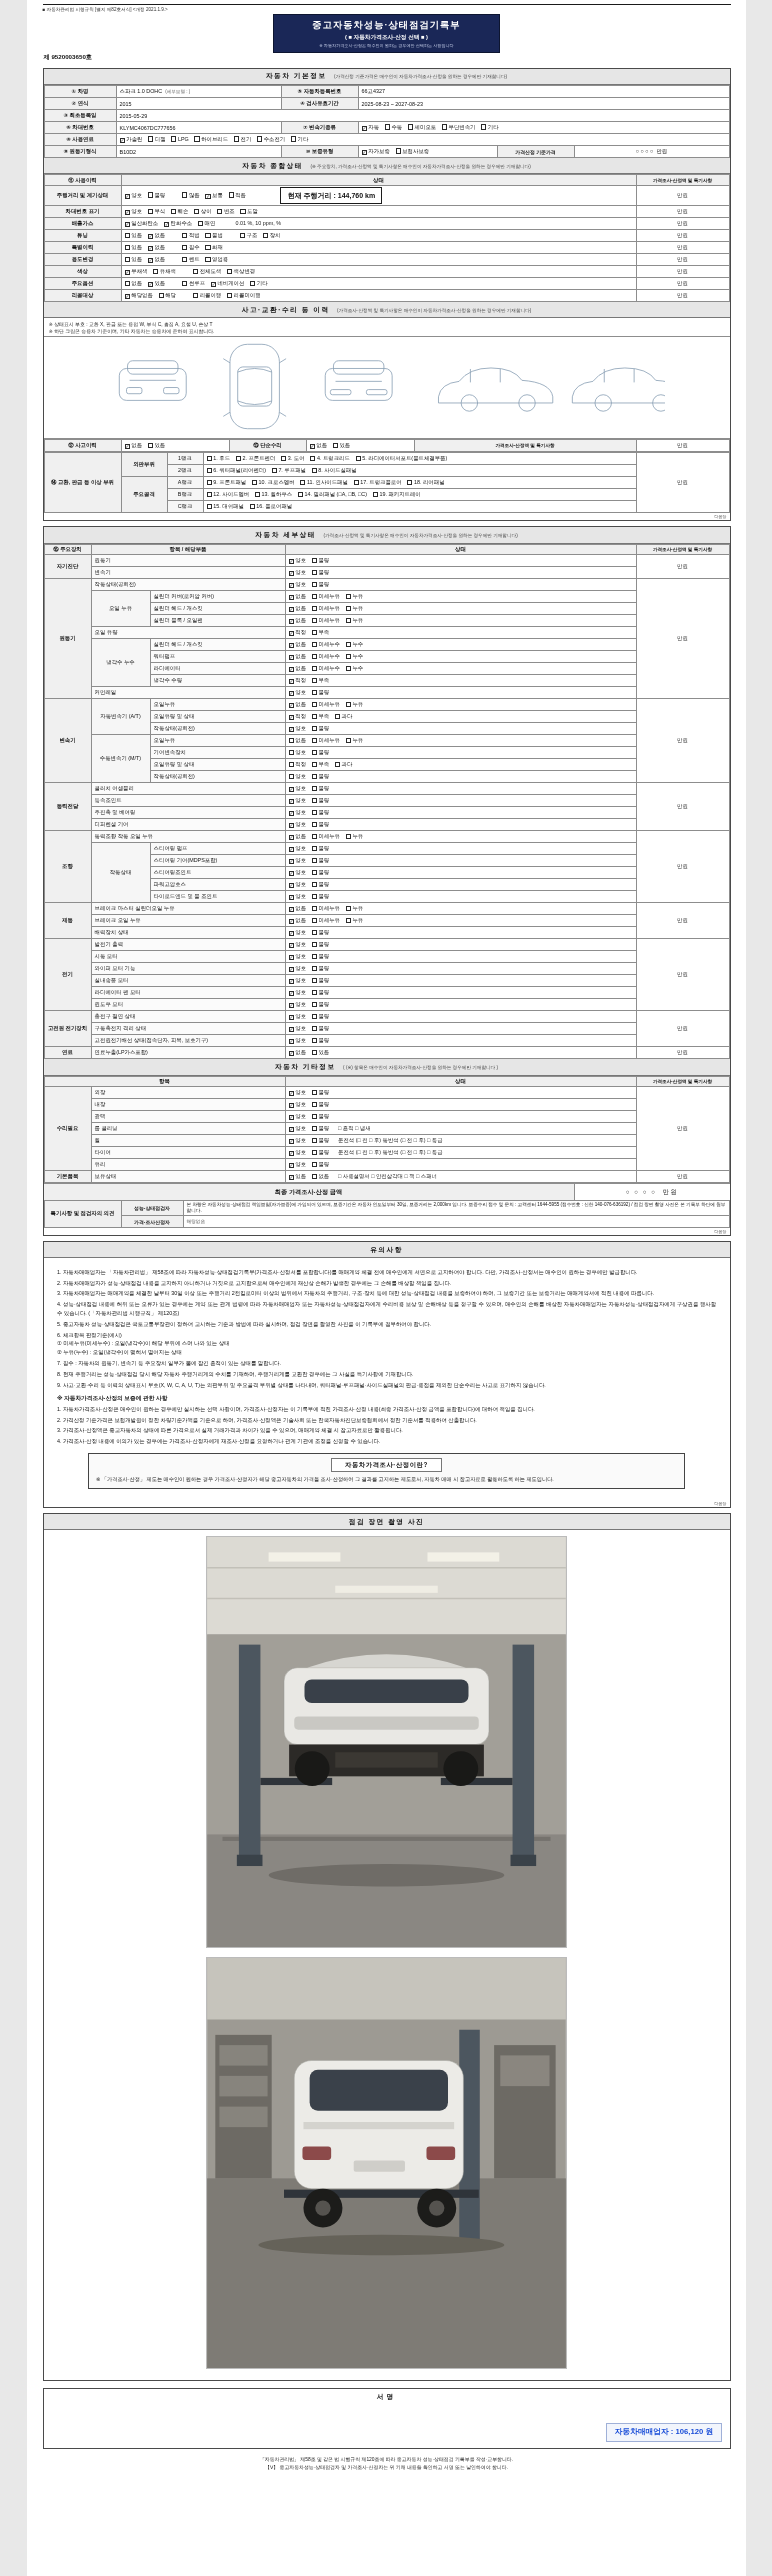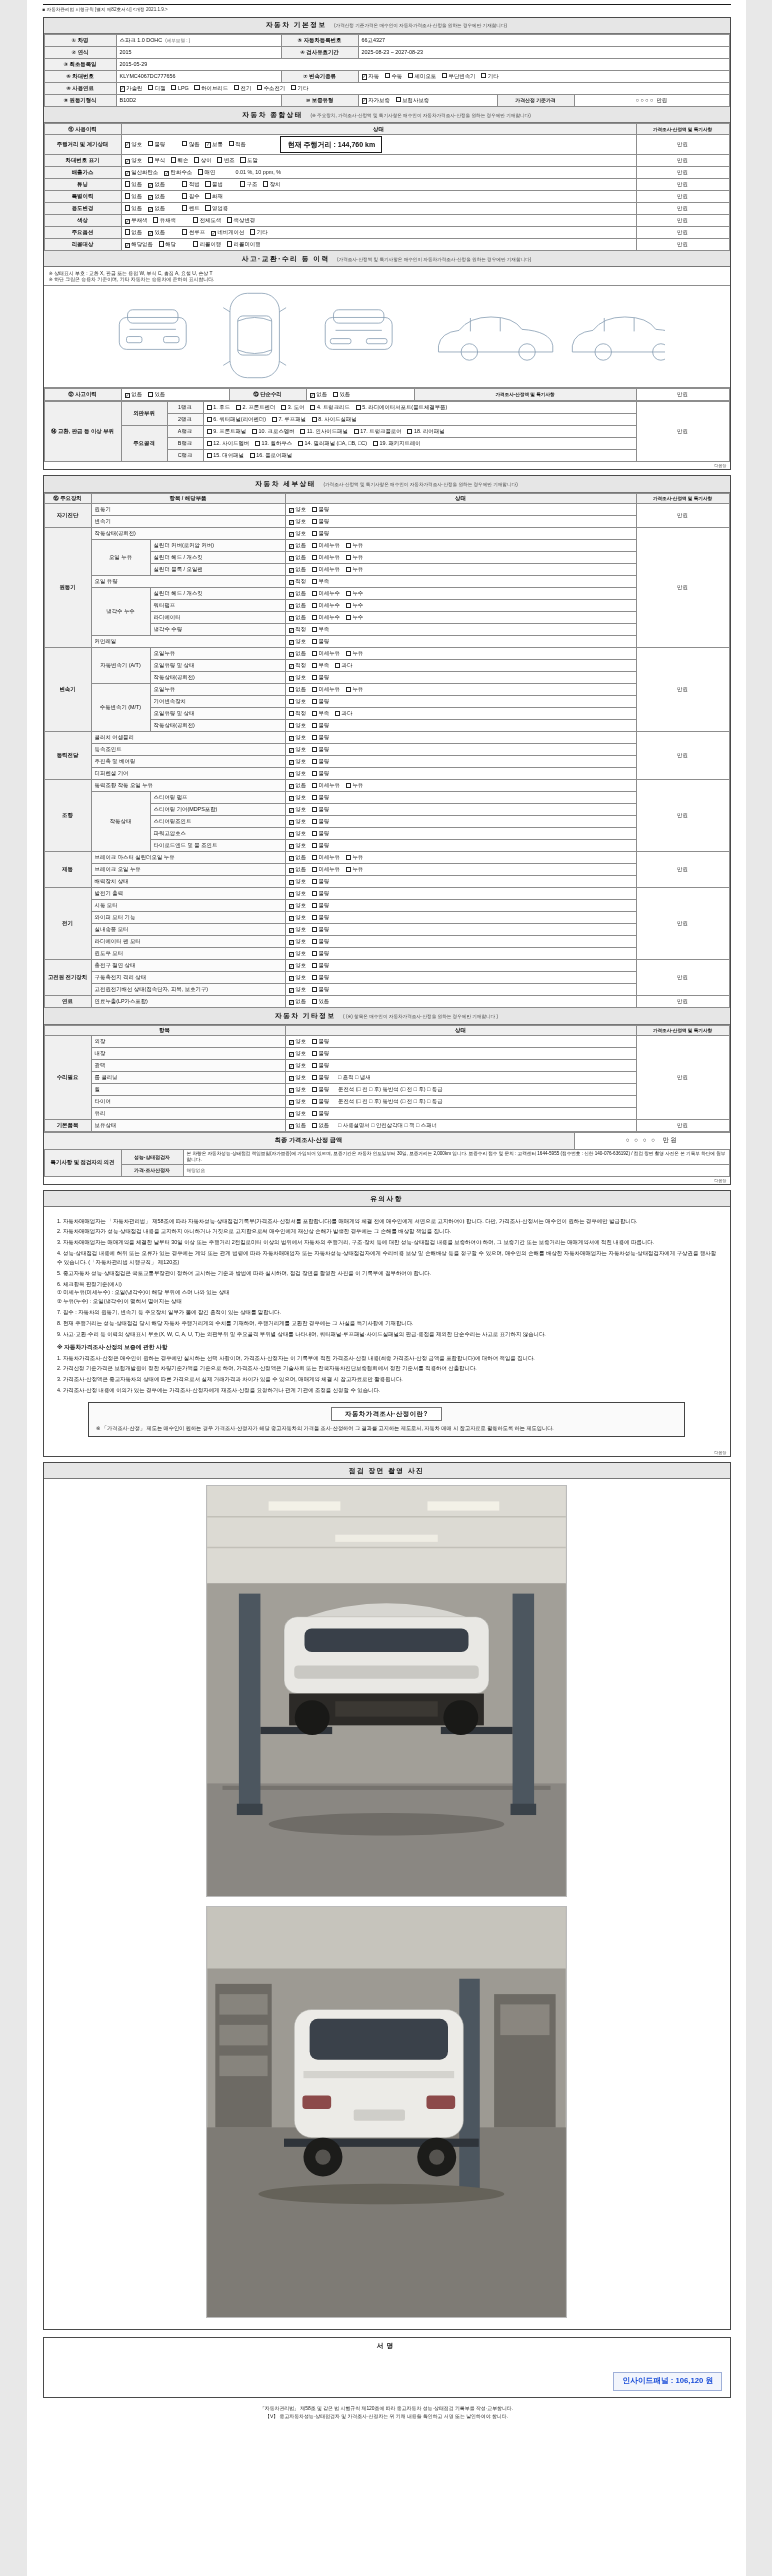--- a/index.html
+++ b/index.html
@@ -56,20 +56,28 @@
   .footer div{font-size:4.9px;color:#222;margin:1.5px 0}
   svg .oln{fill:none;stroke:#8aa0b5;stroke-width:1.6}
 </style>
 </head>
 <body>
 
 <div class="page">
   <div class="toprule"></div>
   <div class="formnote">■ 자동차관리법 시행규칙 [별지 제82호서식] &lt;개정 2021.1.9.&gt;</div>
 
+  <div class="hdr">
+    <div class="docno">제 9520003650호</div>
+    <div class="titlebox" style="background: rgb(26, 39, 87);">
+      <div class="t1">중고자동차성능·상태점검기록부</div>
+      <div class="t2">( ■ 자동차가격조사·산정 선택 ■ )</div>
+      <div class="t3">※ 자동차가격조사·산정은 매수인이 원하는 경우에만 선택하는 사항입니다</div>
+    </div>
+  </div>
 
   <div class="box" id="box1">
 
     <div class="secband">
       <span class="sect">자동차 기본정보</span>
       <span class="secsub">(가격산정 기준가격은 매수인이 자동차가격조사·산정을 원하는 경우에만 기재합니다)</span>
     </div>
     <table>
       <colgroup>
           <col style="width:72px">
@@ -696,21 +704,21 @@
         <circle cx="226" cy="488" r="15" fill="#55534f"></circle>
         <circle cx="448" cy="488" r="15" fill="#55534f"></circle>
         <ellipse cx="340" cy="560" rx="240" ry="20" fill="#656259"></ellipse>
       </svg>
     </div>
   </div>
 
   <div class="signbox">
     <div class="signlabel">서명</div>
     <div class="feebox" style="color: rgb(27, 78, 216);">
-      <span>인사이드패널 :</span>
+      <span>자동차매매업자 :</span>
       <span>106,120 원</span>
     </div>
   </div>
 
   <div class="footer">
     <div>「자동차관리법」 제58조 및 같은 법 시행규칙 제120조에 따라 중고자동차 성능·상태점검 기록부를 작성·교부합니다.</div>
     <div>【Ⅴ】 중고자동차성능·상태점검자 및 가격조사·산정자는 위 기재 내용을 확인하고 서명 또는 날인하여야 합니다.</div>
   </div>
 </div>
 

